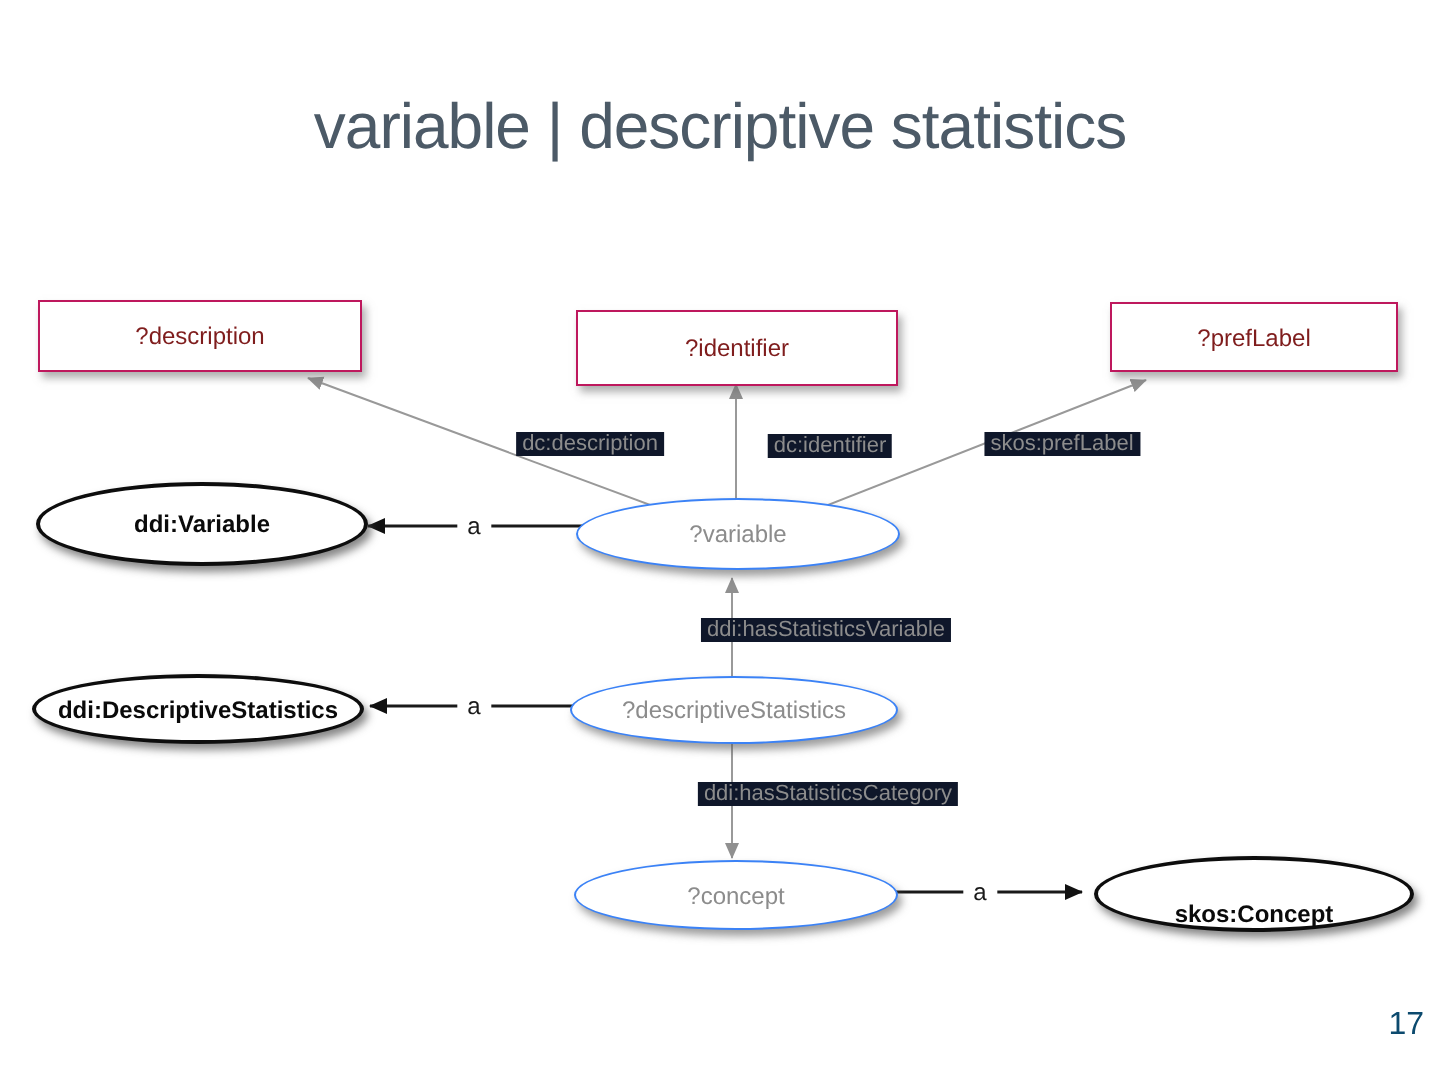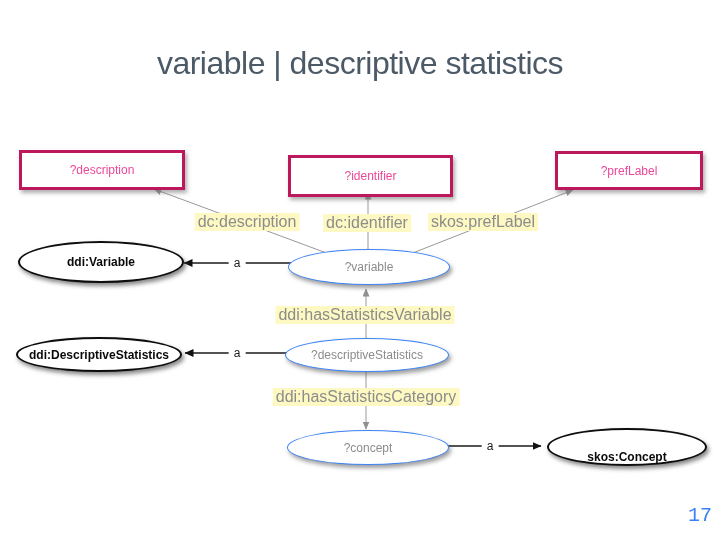--- a/index.html
+++ b/index.html
@@ -26,68 +26,68 @@
     position: absolute;
     display: flex;
     align-items: center;
     justify-content: center;
     background: #ffffff;
     font-size: 12px;
     white-space: nowrap;
     z-index: 2;
   }
   .rect-node {
-    border: 3px solid #be185d;
-    color: #ec4899;
+    border: 1px solid #be185d;
+    color: #7f1d1d;
     box-shadow: 2px 3px 4px rgba(110,110,110,0.55);
   }
   .var-node {
     border: 1px solid #3b82f6;
     border-radius: 50%;
     color: #8c8c8c;
     box-shadow: 2px 3px 4px rgba(90,90,90,0.6);
   }
   .class-node {
     border: 2px solid #0d0d0d;
     border-radius: 50%;
     color: #0a0a0a;
     font-weight: 600;
     box-shadow: 2px 3px 4px rgba(70,70,70,0.65);
   }
   .edge-label {
     position: absolute;
     transform: translate(-50%, -50%);
-    background: #fef9c3;
+    background: #0f172a;
     padding: 0 3px;
-    font-size: 16px;
+    font-size: 11px;
     color: #8c8c8c;
     white-space: nowrap;
     z-index: 3;
+    margin-left: 48px;
   }
   .a-label {
     position: absolute;
     transform: translate(-50%, -50%);
     background: #ffffff;
     padding: 0 5px;
     font-size: 12px;
     color: #1a1a1a;
     z-index: 3;
   }
   #edges {
     position: absolute;
     left: 0; top: 0;
     z-index: 1;
   }
   #page-number {
     position: absolute;
     right: 8px;
     top: 504px;
-    font-size: 20px;
-    color: #3b82f6;
-    font-family: Liberation Mono, monospace;
+    font-size: 16px;
+    color: #0c4a6e;
   }
 </style>
 </head>
 <body>
 
 <div id="slide">
 
   <div id="title">variable | descriptive statistics</div>
 
   <svg id="edges" width="720" height="540">

